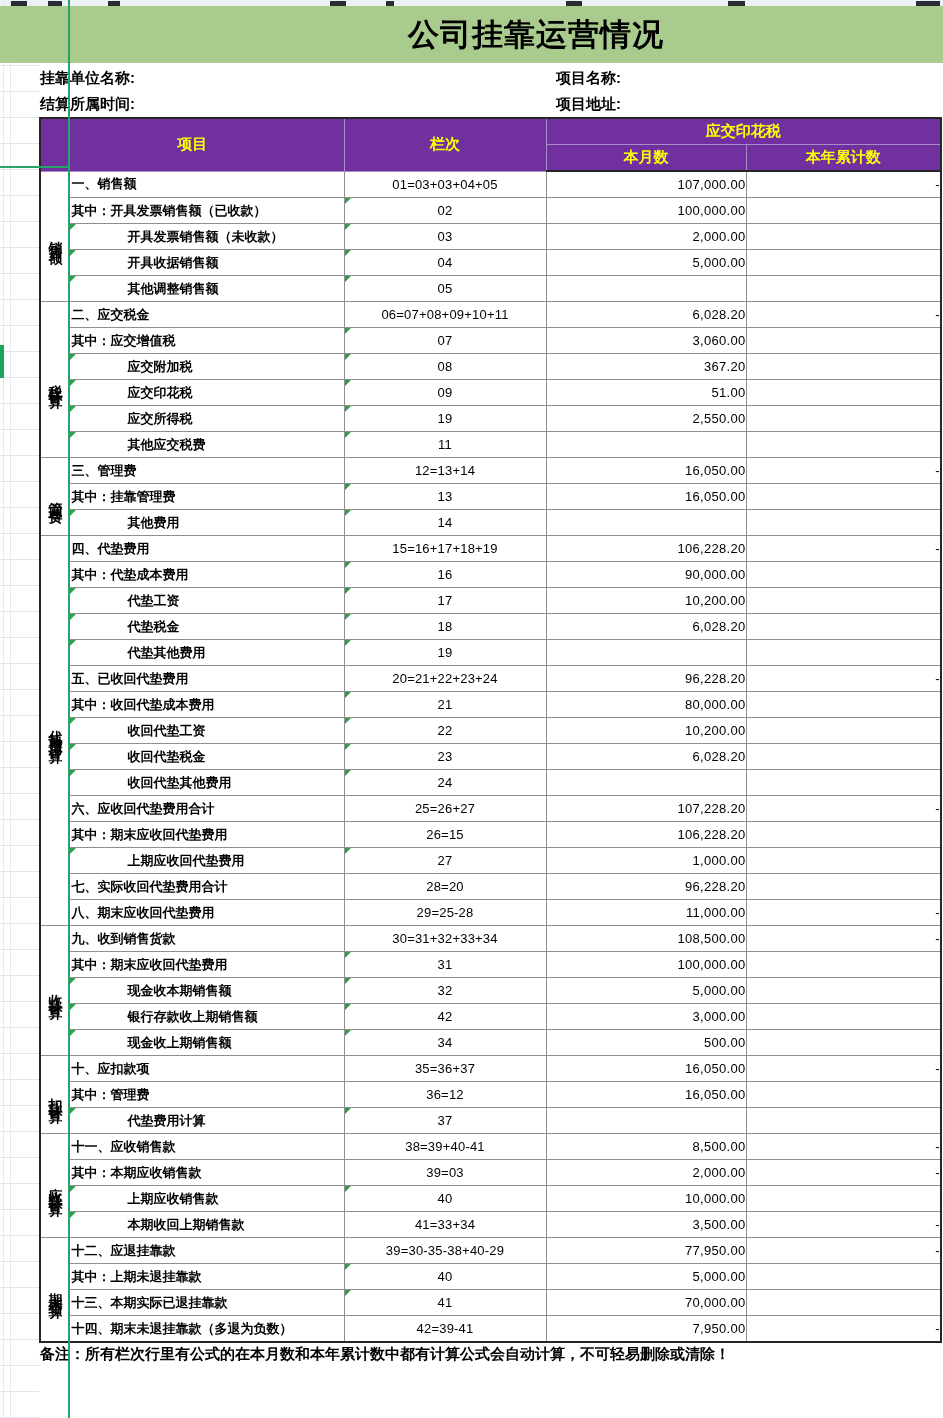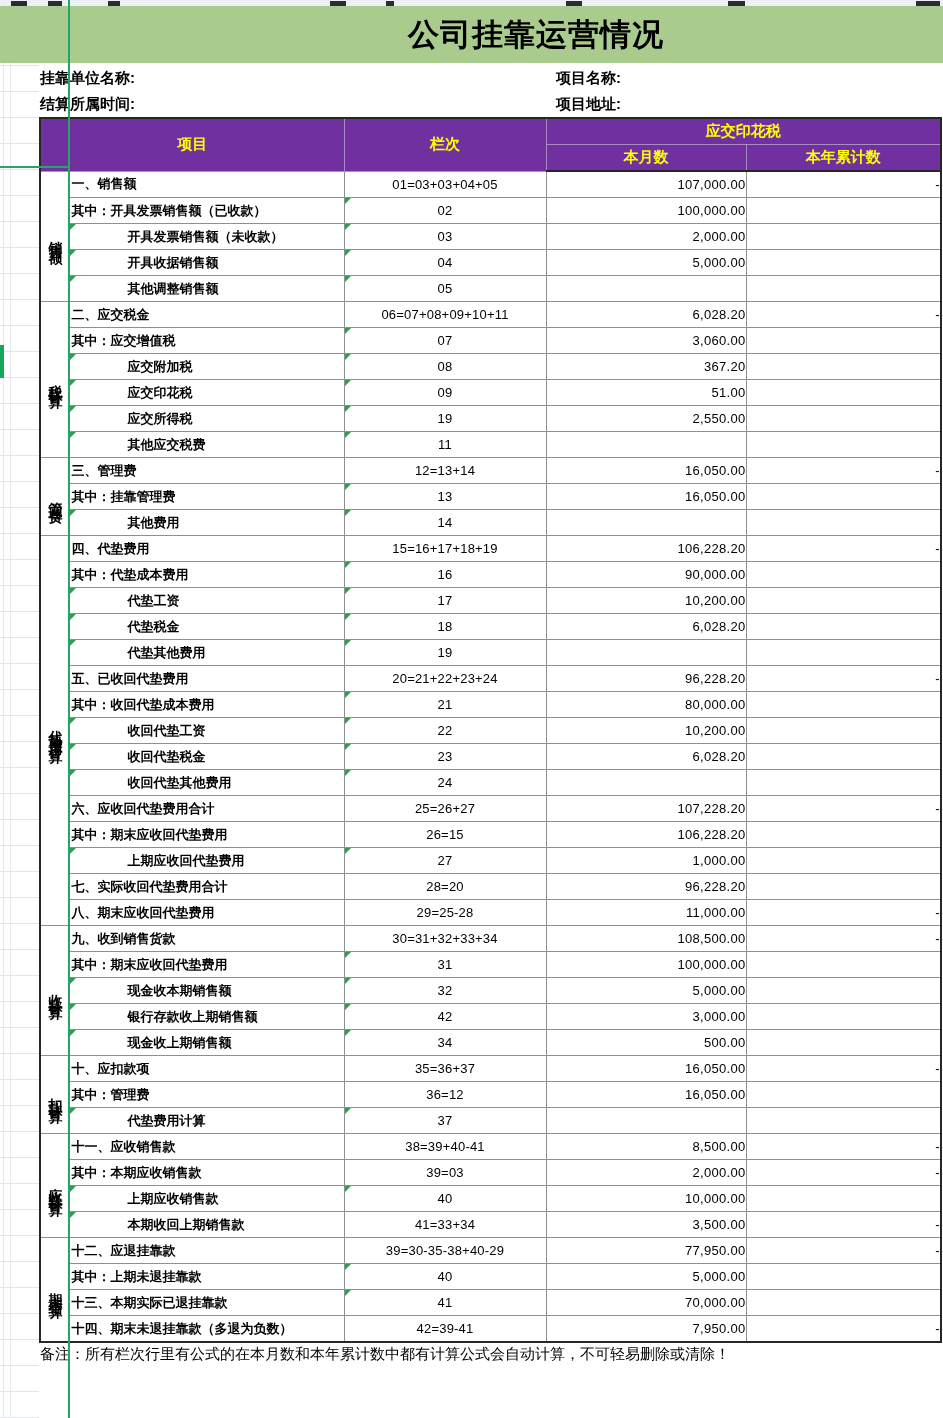--- a/index.html
+++ b/index.html
@@ -46,21 +46,21 @@
   td.item{font-weight:bold;font-size:14px;text-align:left;}
   td.item.it-sec span,td.item.it-mid span{padding-left:2px;display:inline-block;}
   td.item.it-sub span{padding-left:58px;display:inline-block;text-align:right;}
   td.lanci{text-align:center;font-weight:normal;letter-spacing:.2px;}
   td.month{text-align:right;padding-right:8px;letter-spacing:.3px;}
   td.year{text-align:right;padding-right:38px;letter-spacing:.3px;}
   .tri{position:absolute;top:0;left:0;width:0;height:0;
        border-top:6px solid #2F9E4E;border-right:6px solid transparent;}
 
   
-  .note{position:absolute;left:40px;top:1345px;font-size:15px;font-weight:normal;white-space:nowrap;z-index:3;}
+  .note{position:absolute;left:40px;top:1345px;font-size:15px;font-weight:bold;white-space:nowrap;z-index:3;}
 </style>
 </head>
 <body>
 
 <div class="page">
 
   <div class="topstrip">
       <div class="mark" style="left: 10px; width: 17px;"></div>
       <div class="mark" style="left: 48px; width: 14px;"></div>
       <div class="mark" style="left: 108px; width: 12px;"></div>

